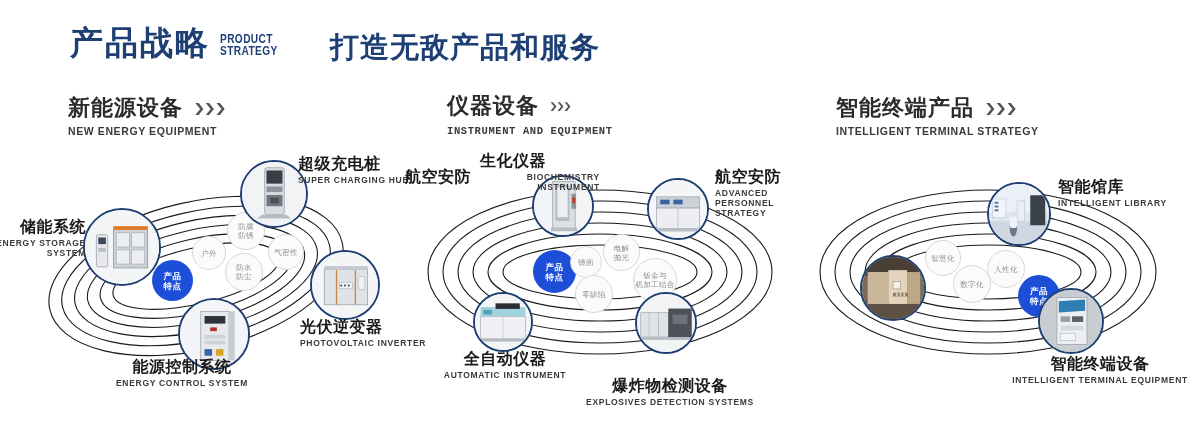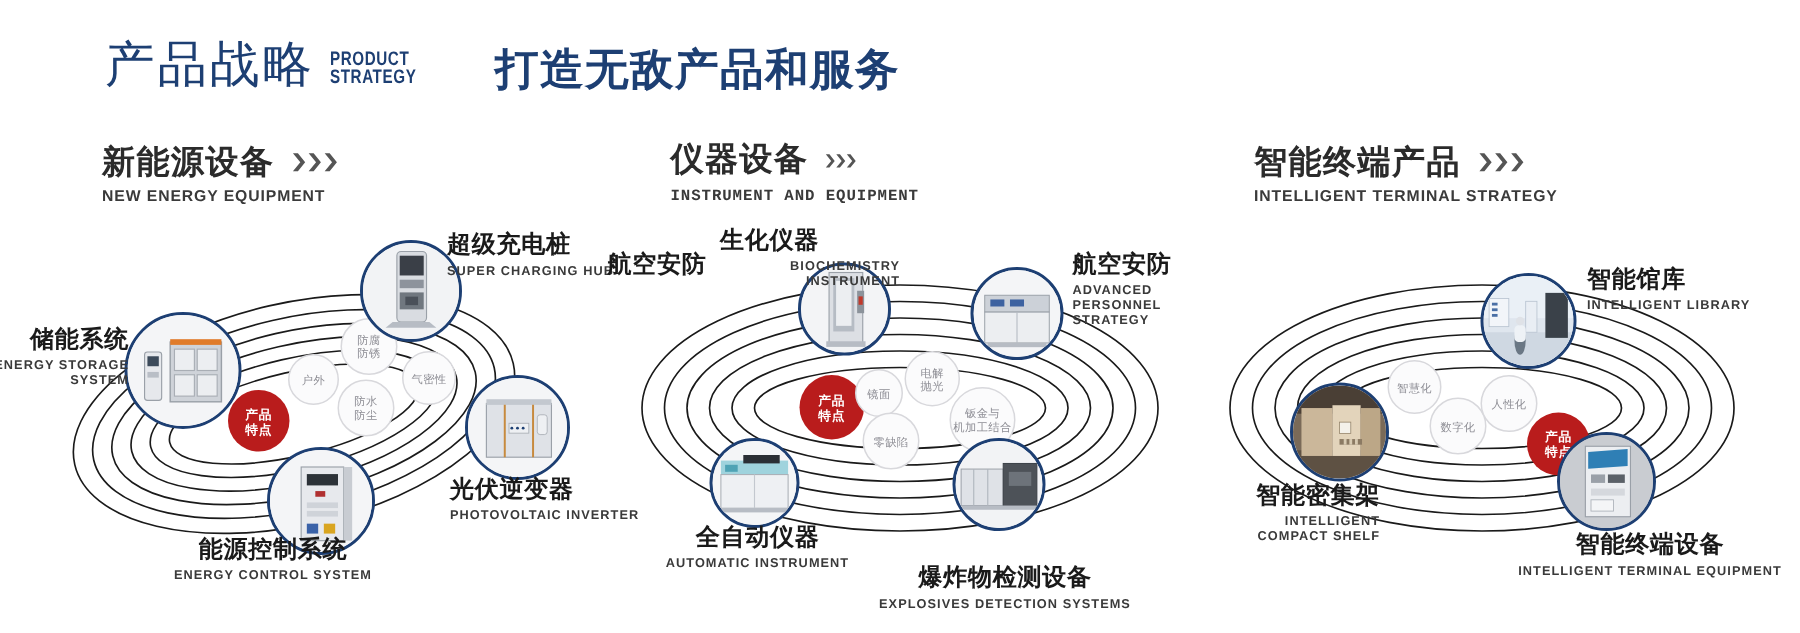--- a/index.html
+++ b/index.html
@@ -8,21 +8,21 @@
     background:#ffffff;
     font-family:"Liberation Sans","DejaVu Sans",sans-serif;
     position:relative;overflow:hidden;
     color:#2b2b2b;
   }
   .page{position:absolute;inset:0;}
 
   
   .hdr{position:absolute;left:70px;top:26px;display:flex;align-items:flex-end;}
   .hdr-cn{
-    font-size:33px;font-weight:normal;letter-spacing:2px;
+    font-size:33px;font-weight:bold;letter-spacing:2px;
     color:#1d3f73;line-height:1;
     font-family:"Liberation Sans","DejaVu Sans",sans-serif;
   }
   .hdr-en{
     margin-left:10px;margin-bottom:2px;
     color:#1d3f73;font-weight:bold;font-size:13px;line-height:12px;
     letter-spacing:0.5px;
     transform:scaleX(.78);transform-origin:left bottom;
   }
   .hdr-en div{white-space:nowrap;}
@@ -70,21 +70,21 @@
   
   .bub{
     position:absolute;border-radius:50%;
     border:1px solid #d8d8dc;background:#fbfbfc;
     display:flex;align-items:center;justify-content:center;
     text-align:center;color:#8d8d94;
     font-size:7.5px;line-height:9px;letter-spacing:.3px;
     box-sizing:border-box;
   }
   .bub.core{
-    background:#b91c1c;border:none;color:#fff;font-weight:bold;
+    background:#1d4ed8;border:none;color:#fff;font-weight:bold;
     font-size:8.5px;line-height:10px;letter-spacing:.5px;
   }
 
   
   .lab{position:absolute;line-height:1.15;}
   .lab .cn{font-size:16px;font-weight:bold;color:#1a1a1a;letter-spacing:.5px;white-space:nowrap;}
   .lab .en{font-size:8.5px;font-weight:600;color:#3a3a3a;letter-spacing:.7px;margin-top:3px;white-space:nowrap;}
   .lab.r{text-align:right;}
   .lab.c{text-align:center;}
   .lab .en.two{white-space:normal;}
@@ -379,24 +379,20 @@
         <rect x="6" y="16" width="22" height="34" fill="#cbb79a"></rect>
         <rect x="28" y="14" width="20" height="36" fill="#e3d4bb"></rect>
         <rect x="48" y="16" width="14" height="34" fill="#bca787"></rect>
         <rect x="33" y="26" width="8" height="8" fill="#f4f1ea" stroke="#9a8a70" stroke-width=".6"></rect>
         <rect x="33" y="38" width="16" height="4" fill="#8b7a63"></rect>
         <rect x="36" y="38" width="2" height="4" fill="#d8cbb3"></rect>
         <rect x="40" y="38" width="2" height="4" fill="#d8cbb3"></rect>
         <rect x="44" y="38" width="2" height="4" fill="#d8cbb3"></rect>
       </svg>
     </div>
-    <div class="lab r" style="left:25px;top:172px;width:105px;">
-      <div class="cn">智能密集架</div>
-      <div class="en two">INTELLIGENT COMPACT SHELF</div>
-    </div>
 
     <div class="node" style="left:248px;top:138px;width:66px;height:66px;background:#c9ccd1;">
       <svg class="photo" viewBox="0 0 66 66">
         <rect width="66" height="66" fill="#c9ccd1"></rect>
         <rect x="18" y="8" width="32" height="50" fill="#eceef1" stroke="#9aa0a8" stroke-width=".8"></rect>
         <path d="M20 12 L48 10 L48 22 L20 24 Z" fill="#2f7fb5"></path>
         <rect x="22" y="28" width="10" height="6" fill="#9aa0a8"></rect>
         <rect x="34" y="28" width="12" height="6" fill="#5b6168"></rect>
         <rect x="22" y="38" width="24" height="5" fill="#d5d8dd"></rect>
         <rect x="22" y="46" width="16" height="8" fill="#f4f5f7" stroke="#aab0b7" stroke-width=".6"></rect>

